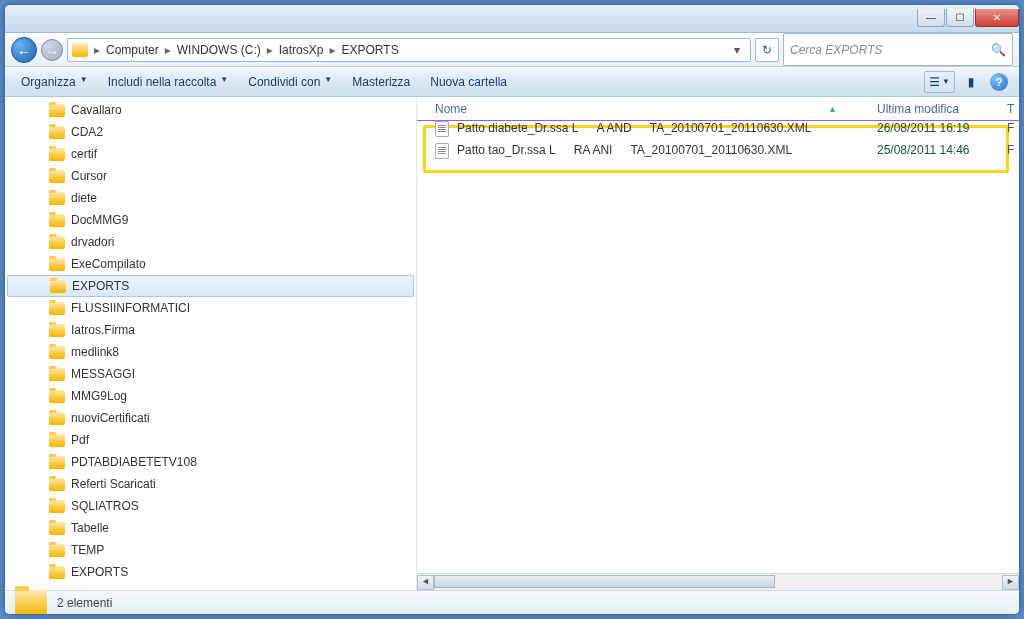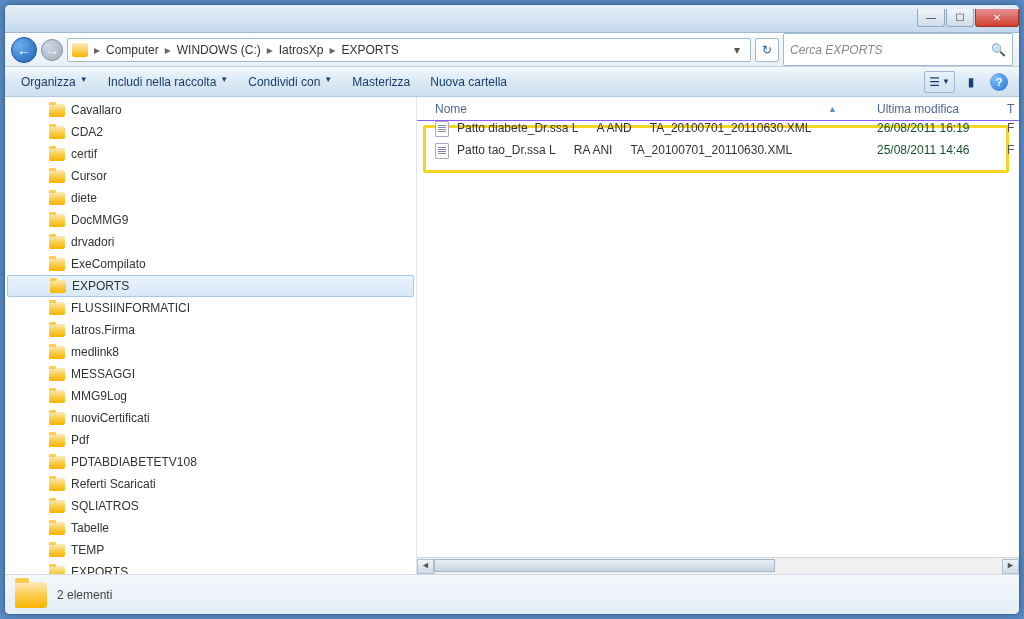--- a/index.html
+++ b/index.html
@@ -59,21 +59,21 @@
 .file-name-group { flex: 1; display: flex; gap: 18px; }
 .fn-part { white-space: pre; }
 .file-date { width: 130px; color: #14532d; }
 .file-t { width: 12px; color: #555; }
 
 .hscroll { height: 17px; background: #f0f0f0; border-top: 1px solid #d0d8e0; display: flex; align-items: center; }
 .hscroll .sb-btn { width: 17px; height: 15px; background: linear-gradient(to bottom,#f0f4f8,#d0dce8); border: 1px solid #b0c0d0; text-align: center; font-size: 9px; color: #555; }
 .hscroll .sb-track { flex: 1; height: 15px; background: #f0f0f0; position: relative; }
 .hscroll .sb-thumb { position: absolute; left: 0; top: 0; height: 13px; width: 60%; background: linear-gradient(to bottom,#e8eef4,#c8d4e0); border: 1px solid #a8b8c8; }
 
-.statusbar { height: 40px; background: linear-gradient(to bottom, #f4f8fc, #e4eef6); border-top: 1px solid #d0dce8; display: flex; align-items: center; padding: 0 10px; gap: 10px; color: #444; }
+.statusbar { height: 24px; background: linear-gradient(to bottom, #f4f8fc, #e4eef6); border-top: 1px solid #d0dce8; display: flex; align-items: center; padding: 0 10px; gap: 10px; color: #444; }
 .status-folder { width: 32px; height: 26px; background: linear-gradient(to bottom, #fceabb 0%, #fccd4d 50%, #f8b500 100%); border-radius: 2px 3px 3px 2px; position: relative; }
 .status-folder::before { content: ""; position: absolute; top: -4px; left: 0; width: 14px; height: 5px; background: #fccd4d; border-radius: 2px 2px 0 0; }
 </style>
 </head>
 <body>
 
 <div class="window">
 
   <div class="titlebar">
     <span class="titlebar-title"></span>

